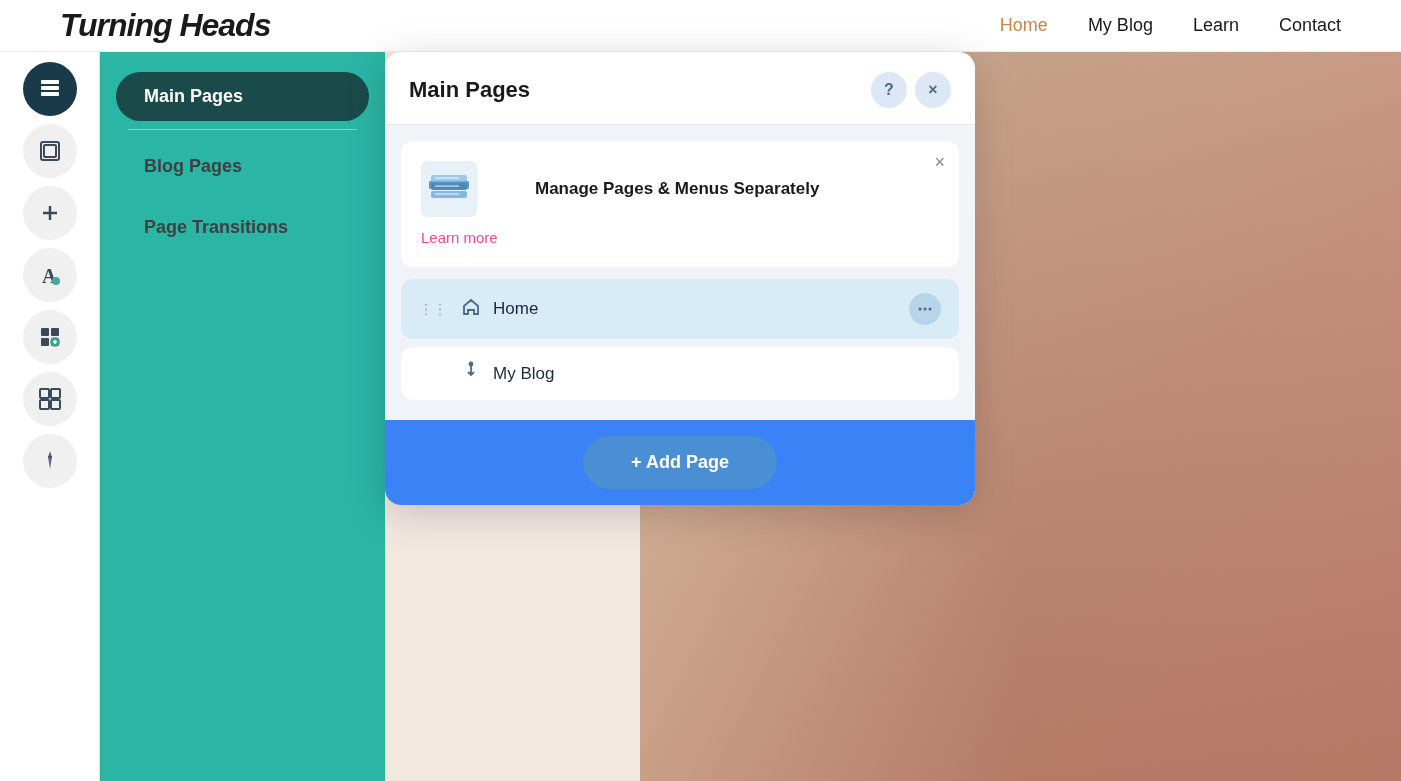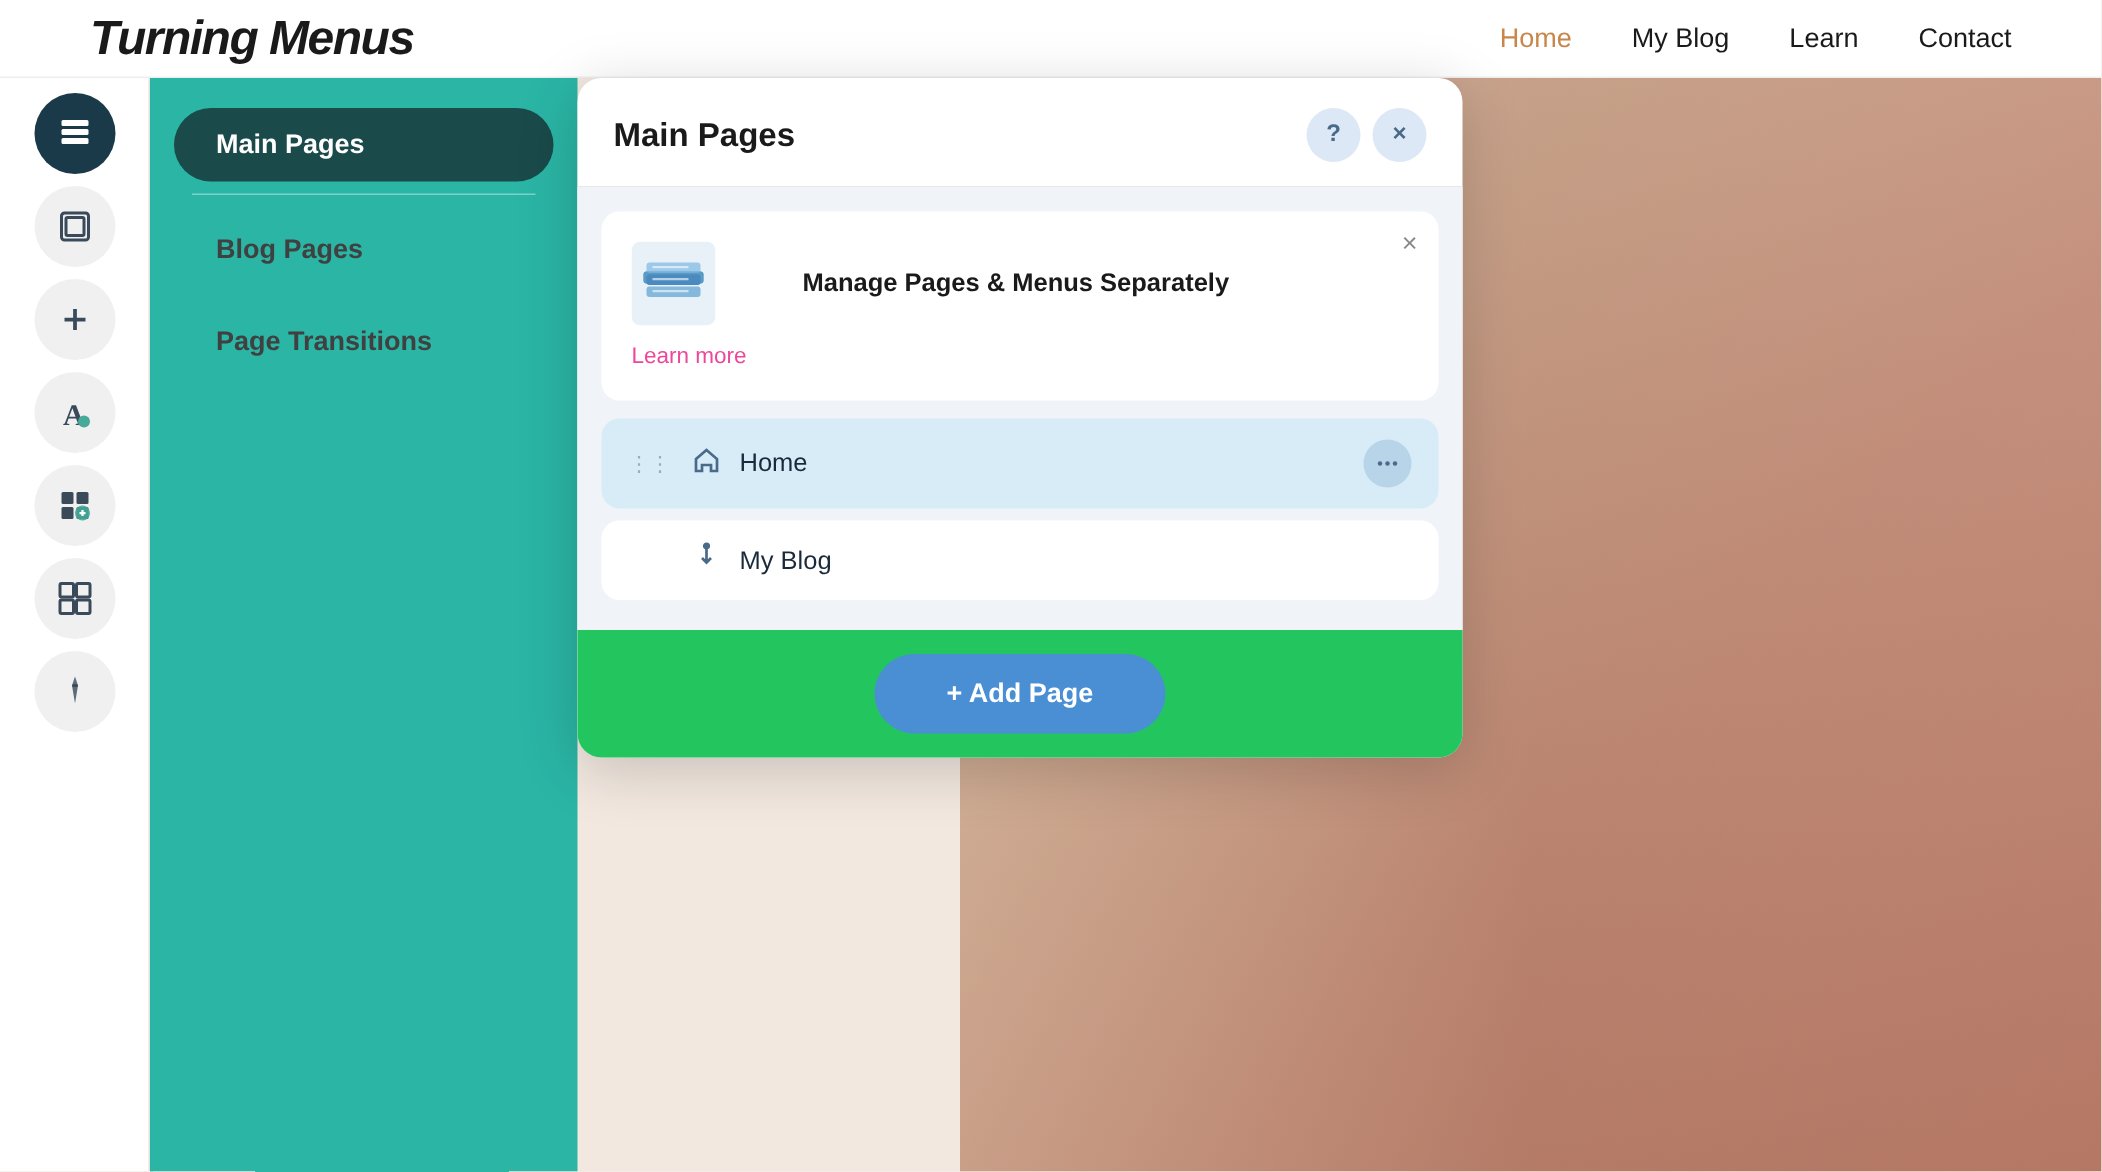--- a/index.html
+++ b/index.html
@@ -341,21 +341,21 @@
       display: flex;
       align-items: center;
       justify-content: center;
       color: #4a6a8a;
       font-size: 16px;
     }
 
     
     .dialog-footer {
       padding: 16px;
-      background: #22c55e;
+      background: #3b82f6;
       border-radius: 0 0 16px 16px;
       display: flex;
       justify-content: center;
     }
 
     .add-page-btn {
       background: #4a8fd4;
       color: #fff;
       border: none;
       border-radius: 30px;
@@ -365,21 +365,21 @@
       cursor: pointer;
       transition: background 0.2s;
     }
   </style>
 </head>
 <body>
 
 <div class="website-bg"></div>
 
 <div class="website-header">
-  <span class="website-logo">Turning Menus</span>
+  <span class="website-logo">Turning Heads</span>
   <nav class="website-nav">
     <a href="#" class="active">Home</a>
     <a href="#">My Blog</a>
     <a href="#">Learn</a>
     <a href="#">Contact</a>
   </nav>
 </div>
 
 <div class="dashed-border-left"></div>
 

